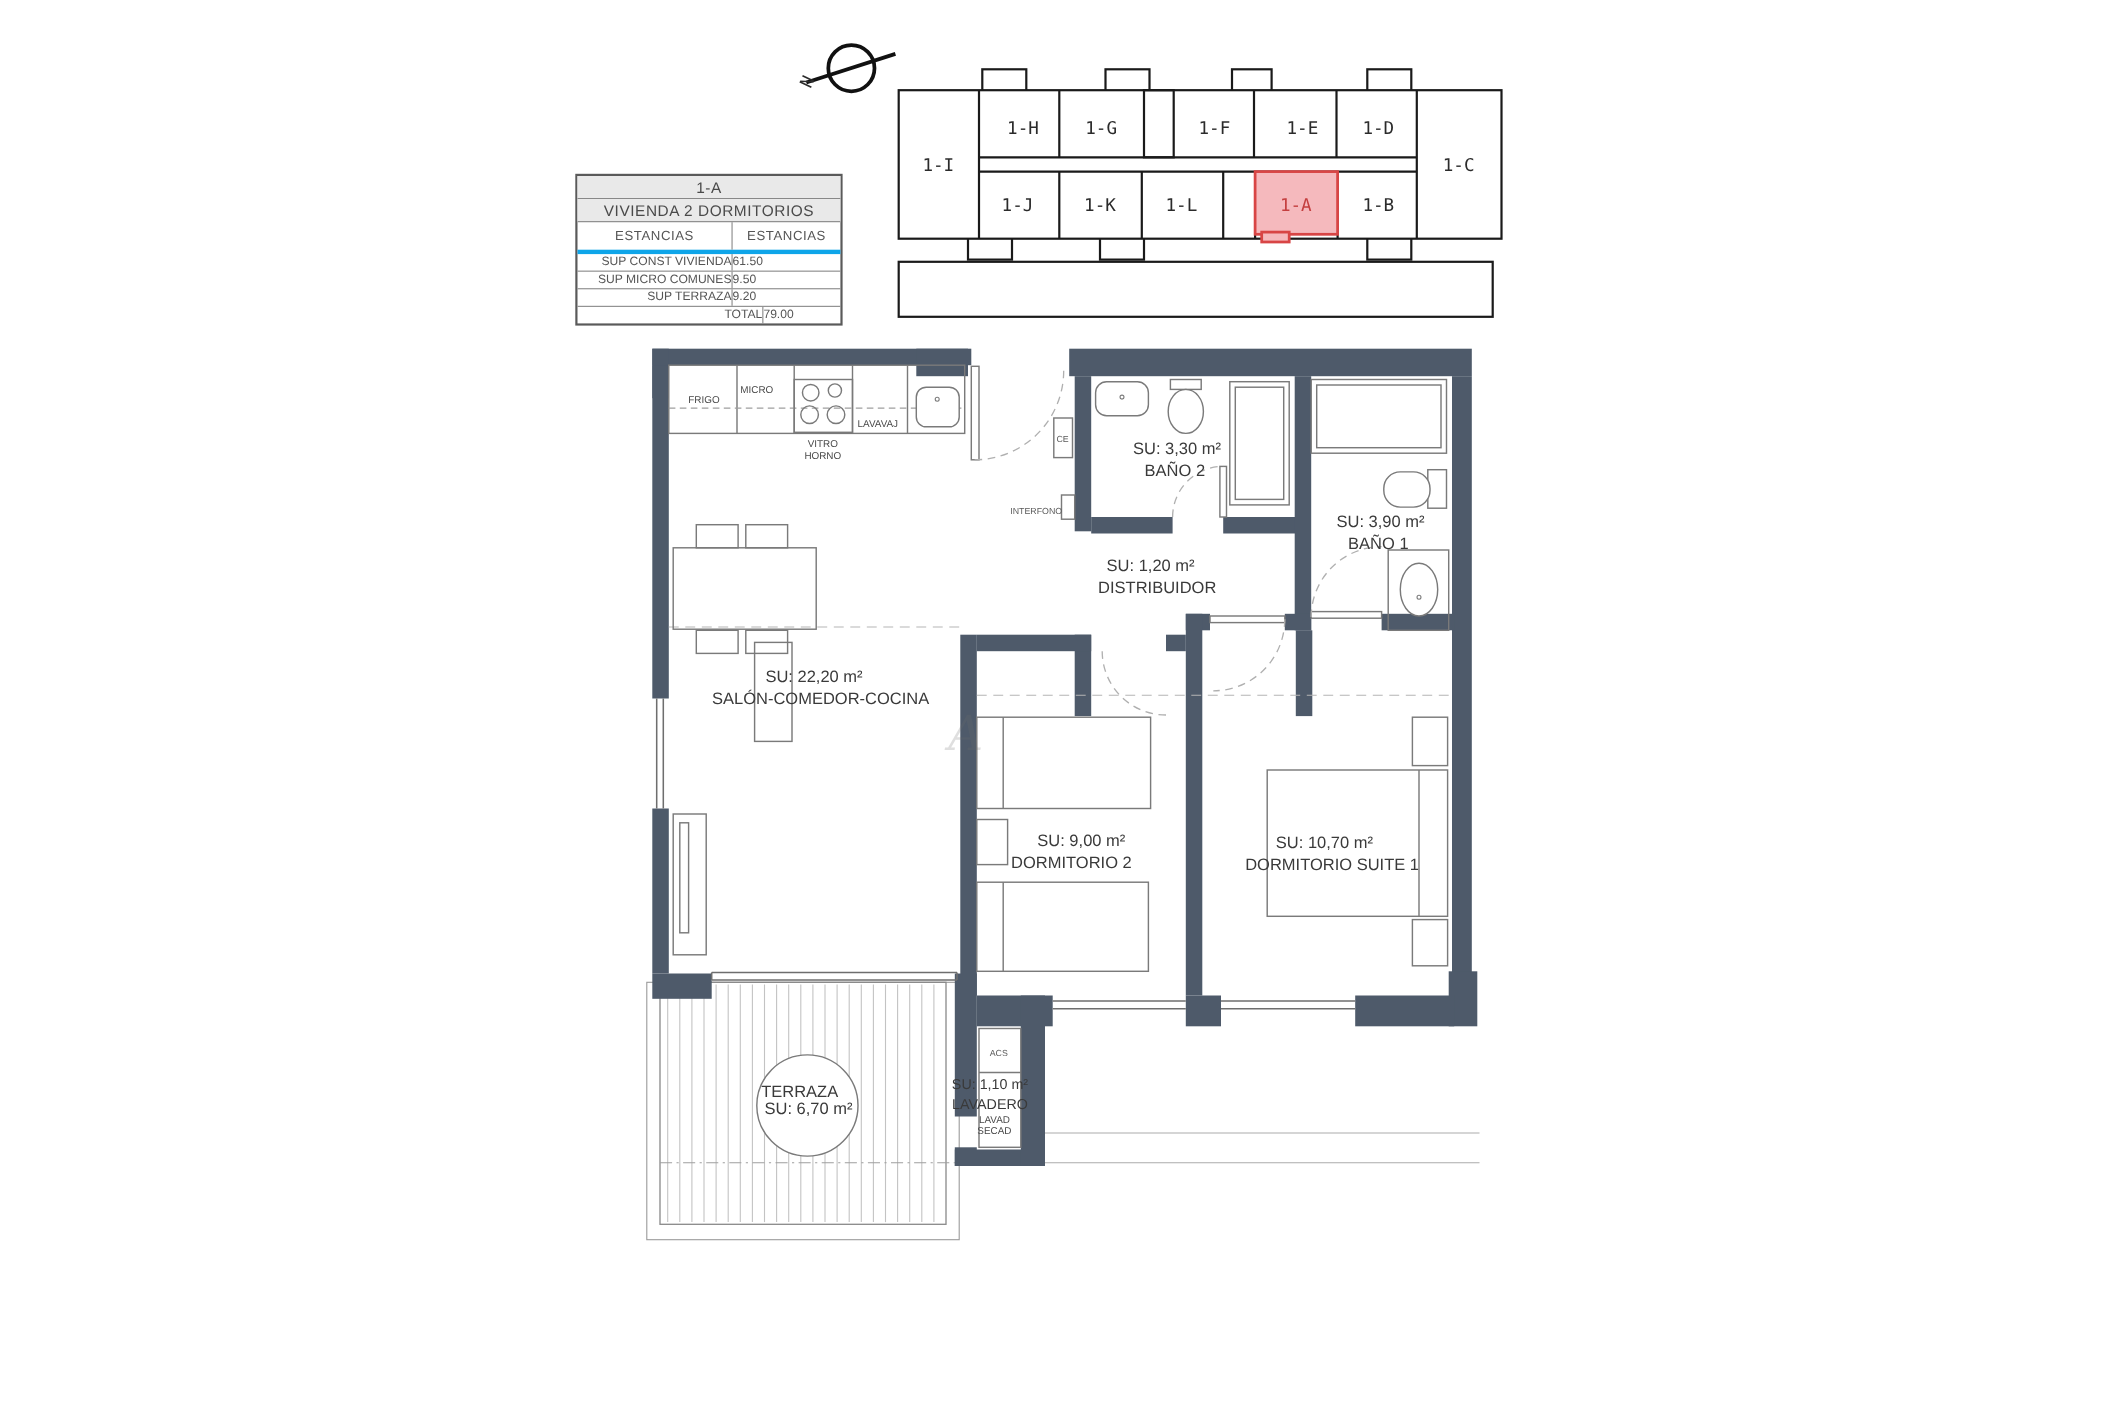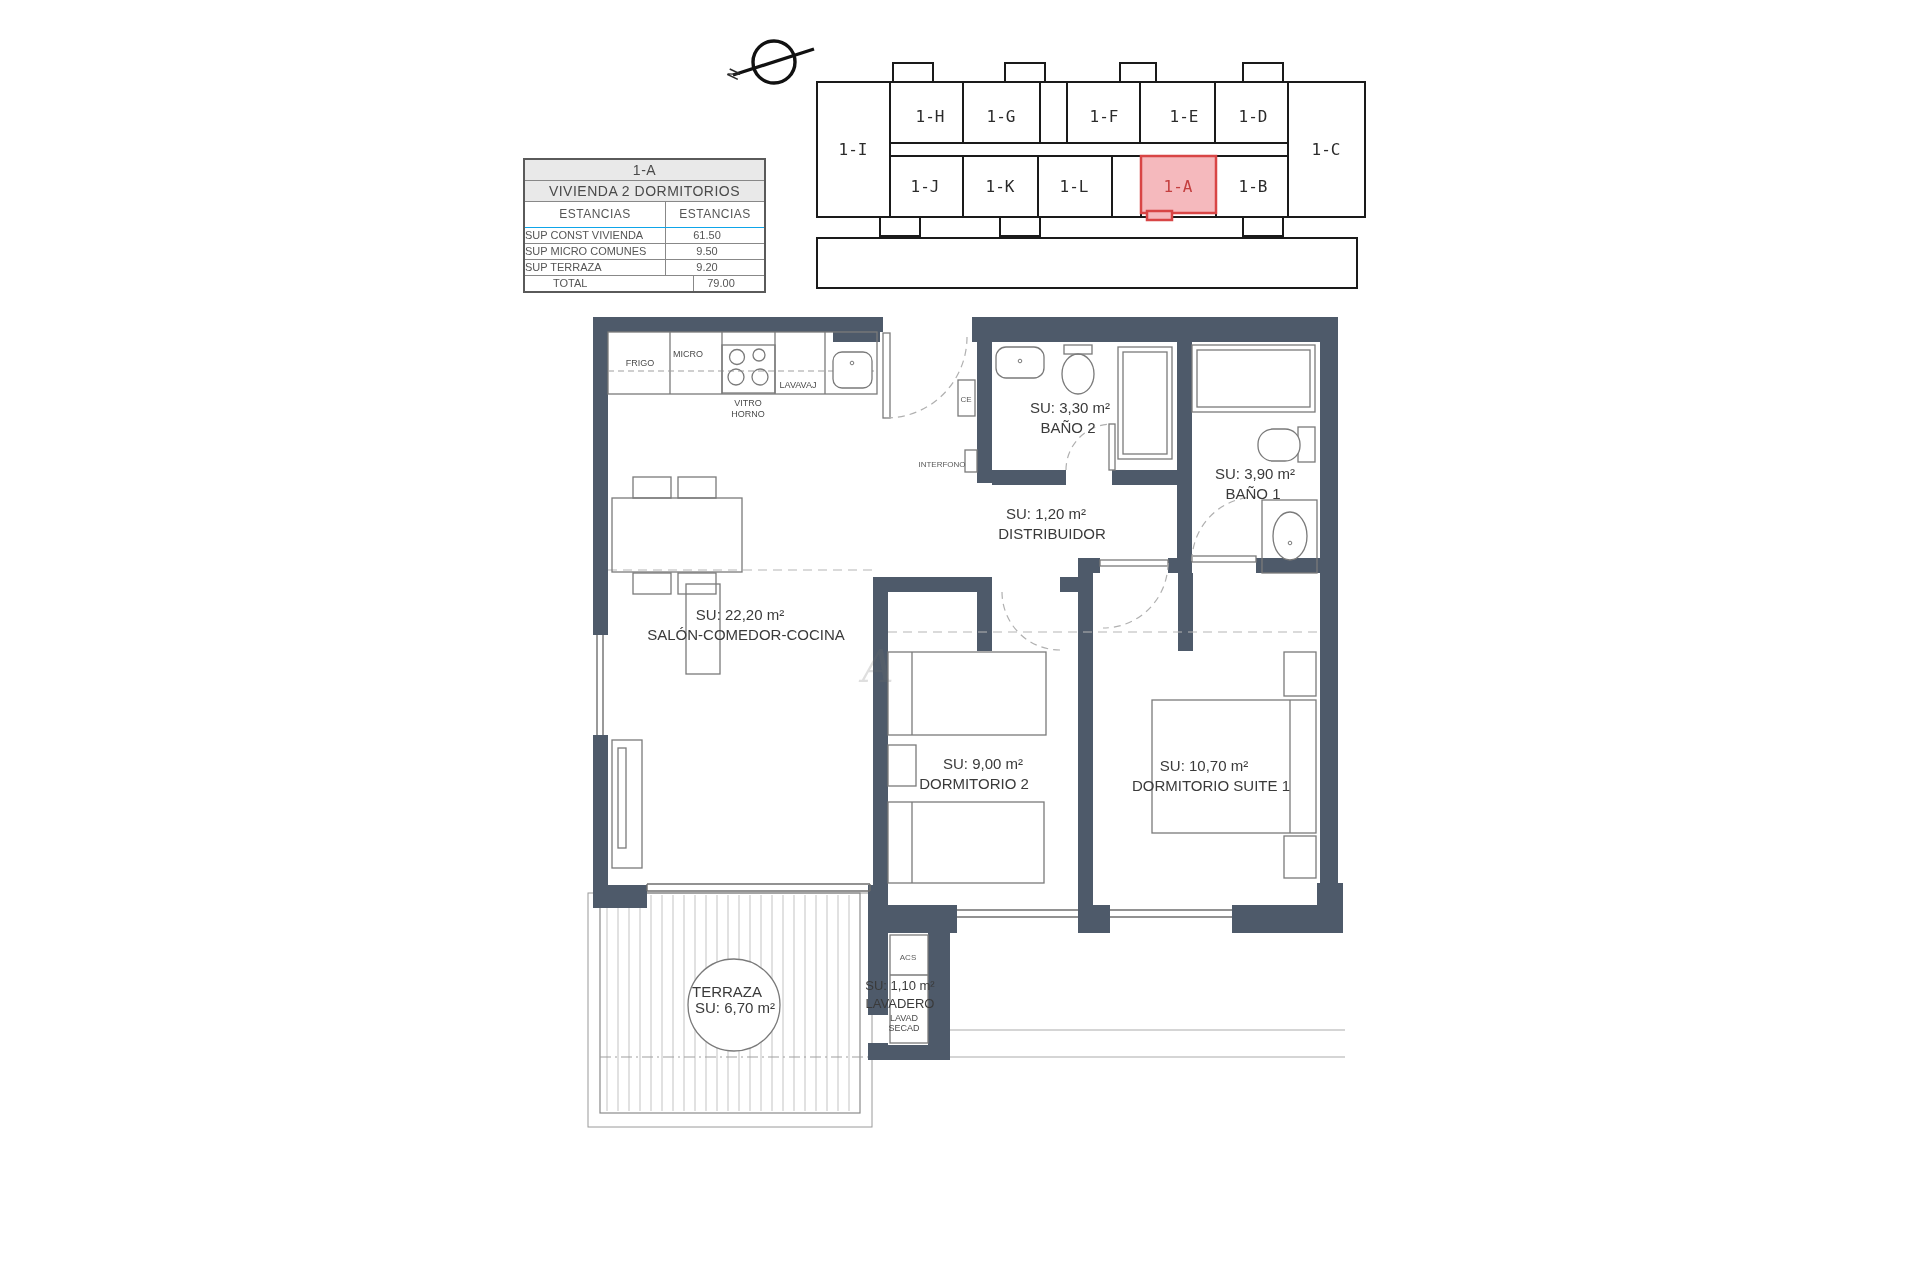--- a/index.html
+++ b/index.html
@@ -20,28 +20,28 @@
   .furnl{fill:none;stroke:#7a7a7a;stroke-width:1.3;}
   .door-arc{fill:none;stroke:#b0b0b0;stroke-width:1.2;stroke-dasharray:7 5;}
   .sect{stroke:#b5b5b5;stroke-width:1;stroke-dasharray:9 6;}
   .kpline{stroke:#1a1a1a;stroke-width:2;fill:none;}
   .kpcell{fill:#ffffff;stroke:#1a1a1a;stroke-width:2;}
   
   #info-table{position:absolute;left:523px;top:158px;width:239px;border:2px solid #5a5a5a;
               background:#fff;color:#555;}
   #info-table .hdr{background:#e9e9e9;border-bottom:1px solid #888;height:20px;line-height:20px;
                    text-align:center;font-size:14px;letter-spacing:0.5px;color:#4a4a4a;}
-  #info-table .cols{display:flex;height:25px;border-bottom:1px solid #0ea5e9;}
+  #info-table .cols{display:flex;height:25px;border-bottom:4px solid #0ea5e9;}
   #info-table .cols div{line-height:25px;text-align:center;font-size:12px;letter-spacing:0.5px;}
   #info-table .c1{width:140px;border-right:1px solid #888;}
   #info-table .c2{flex:1;}
   #info-table .row{display:flex;height:15px;border-bottom:1px solid #888;font-size:11px;}
   #info-table .row:last-child{border-bottom:none;margin-left:28px;}
-  #info-table .row .c1{line-height:15px;text-align:left;}
-  #info-table .row .c2{line-height:15px;text-align:center;padding-right:16px;box-sizing:border-box;}
+  #info-table .row .c1{line-height:15px;text-align:right;}
+  #info-table .row .c2{line-height:15px;text-align:left;padding-right:16px;box-sizing:border-box;}
 </style>
 </head>
 <body>
 
 <div id="canvas">
 
   <div id="info-table">
     <div class="hdr">1-A</div>
     <div class="hdr">VIVIENDA 2 DORMITORIOS</div>
     <div class="cols">

